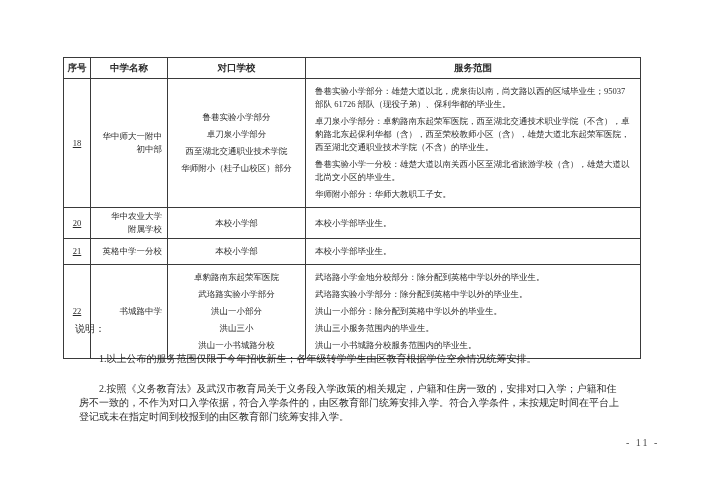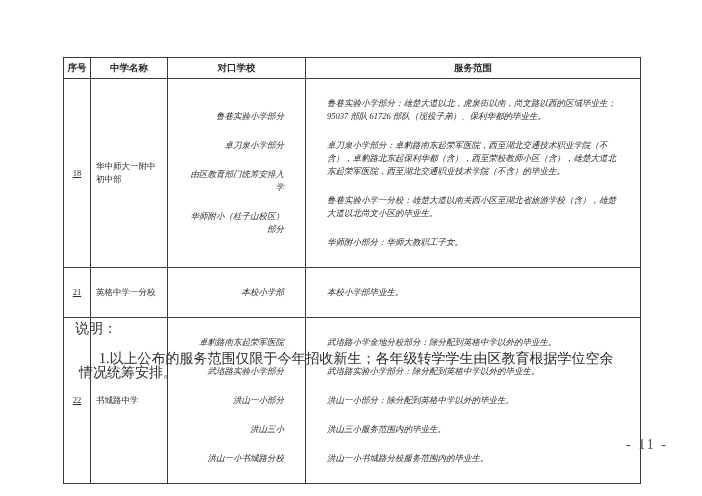--- a/index.html
+++ b/index.html
@@ -37,56 +37,55 @@
     font-size: 9.5px;
     text-align: center;
     height: 18px;
     padding: 1px 2px;
   }
   .c-no {
     text-align: center;
     text-decoration: underline;
   }
   .c-school {
-    text-align: left;
+    text-align: right;
     white-space: pre-line;
   }
   .c-feeder {
-    text-align: right;
+    text-align: center;
     padding-left: 7px;
   }
   .c-scope {
     text-align: left;
     padding-left: 6px;
   }
   .c-feeder div, .c-scope div {
-    margin: 16px;
-    font-style: italic;
+    margin: 4px;
   }
   .notes {
     position: absolute;
     left: 63px;
     top: 322px;
     width: 578px;
-    font-size: 14px;
+    font-size: 10px;
     line-height: 14px;
   }
   .notes-label {
     padding-left: 12px;
   }
   .note {
     margin: 16px;
     text-indent: 20px;
     word-break: break-all;
   }
   .page-number {
     position: absolute;
     left: 626px;
     top: 437px;
-    font-size: 14px;
+    font-size: 10px;
     color: #4a4a4a;
     letter-spacing: 2px;
     white-space: nowrap;
   }
 </style>
 </head>
 <body>
 
 <div class="page">
 
@@ -106,32 +105,43 @@
       </tr>
     </thead>
     <tbody>
     <tr>
       <td class="c-no">18</td>
       <td class="c-school">华中师大一附中
 初中部</td>
       <td class="c-feeder">
             <div>鲁巷实验小学部分</div>
             <div>卓刀泉小学部分</div>
-            <div>由区教育部门统筹安排入学</div>
+            <div>西至湖北交通职业技术学院</div>
             <div>华师附小（桂子山校区）部分</div>
           </td>
       <td class="c-scope">
             <div>鲁巷实验小学部分：雄楚大道以北，虎泉街以南，尚文路以西的区域毕业生；95037 部队 61726 部队（现役子弟）、保利华都的毕业生。</div>
             <div>卓刀泉小学部分：卓豹路南东起荣军医院，西至湖北交通技术职业学院（不含），卓豹路北东起保利华都（含），西至荣校教师小区（含），雄楚大道北东起荣军医院，西至湖北交通职业技术学院（不含）的毕业生。</div>
             <div>鲁巷实验小学一分校：雄楚大道以南关西小区至湖北省旅游学校（含），雄楚大道以北尚文小区的毕业生。</div>
             <div>华师附小部分：华师大教职工子女。</div>
           </td>
     </tr>
 
 
+    <tr>
+      <td class="c-no">20</td>
+      <td class="c-school">华中农业大学
+附属学校</td>
+      <td class="c-feeder">
+            <div>本校小学部</div>
+          </td>
+      <td class="c-scope">
+            <div>本校小学部毕业生。</div>
+          </td>
+    </tr>
 
     <tr>
       <td class="c-no">21</td>
       <td class="c-school">英格中学一分校</td>
       <td class="c-feeder">
             <div>本校小学部</div>
           </td>
       <td class="c-scope">
             <div>本校小学部毕业生。</div>
           </td>
@@ -155,18 +165,19 @@
             <div>洪山一小书城路分校服务范围内的毕业生。</div>
           </td>
     </tr>
   </tbody>
   </table>
 
   <div class="notes">
     <div class="notes-label">说明：</div>
     <div>
         <p class="note">1.以上公布的服务范围仅限于今年招收新生；各年级转学学生由区教育根据学位空余情况统筹安排。</p>
+        <p class="note">2.按照《义务教育法》及武汉市教育局关于义务段入学政策的相关规定，户籍和住房一致的，安排对口入学；户籍和住房不一致的，不作为对口入学依据，符合入学条件的，由区教育部门统筹安排入学。符合入学条件，未按规定时间在平台上登记或未在指定时间到校报到的由区教育部门统筹安排入学。</p>
       </div>
   </div>
 
   <div class="page-number">- 11 -</div>
 
 </div>
 
 </body></html>

